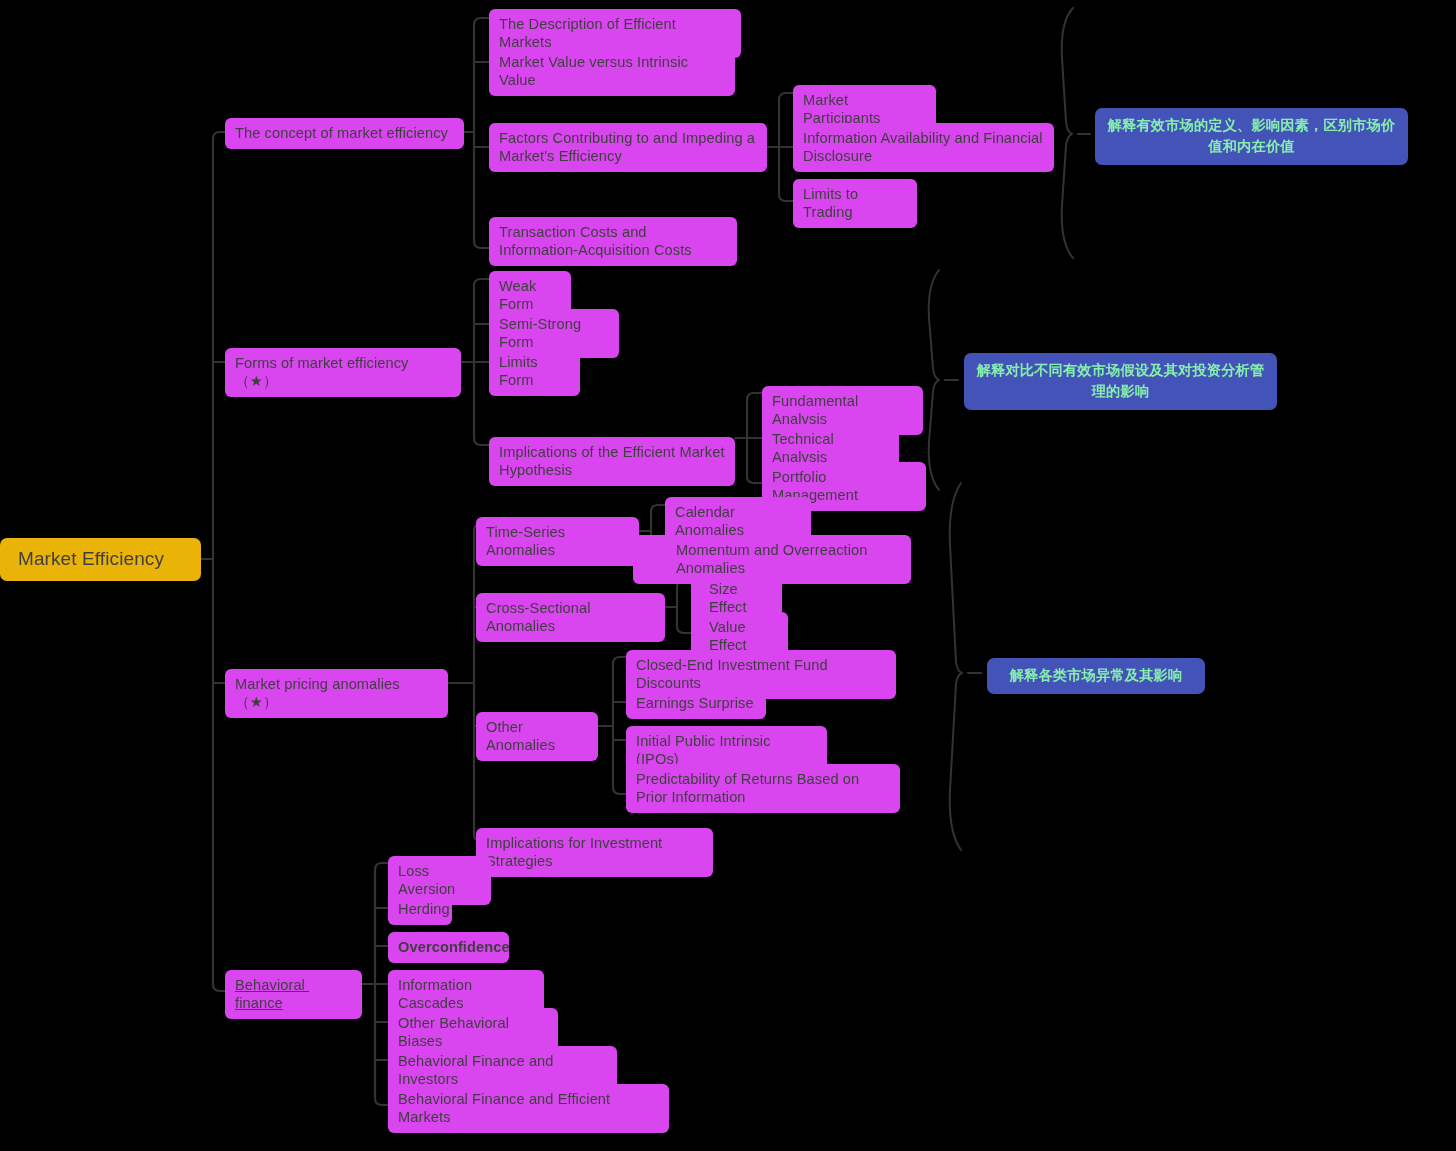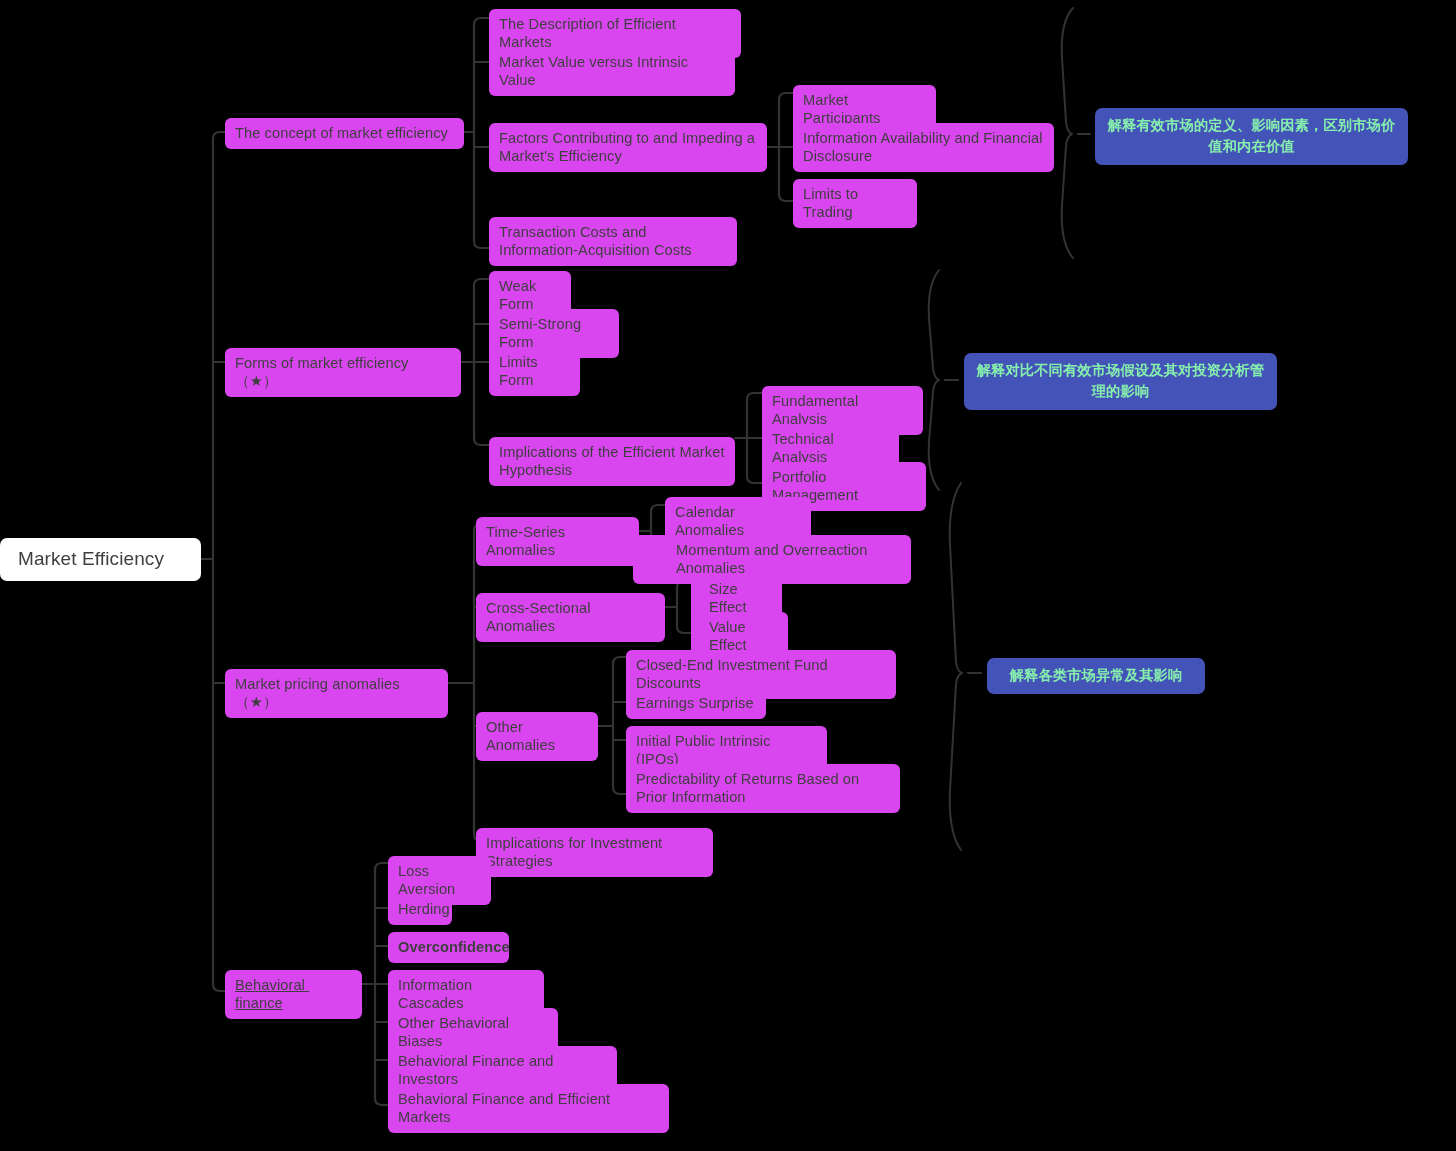--- a/index.html
+++ b/index.html
@@ -29,21 +29,21 @@
     background: #d946ef;
     color: #3f3f3f;
     border-radius: 6px;
     font-size: 14.6px;
     line-height: 18px;
     padding: 6px 10px 7px 10px;
     white-space: pre-wrap;
     letter-spacing: 0.1px;
   }
   .node.root {
-    background: #ffffff;
+    background: #eab308;
     font-size: 19px;
     line-height: 24px;
     padding: 9px 14px 10px 18px;
     border-radius: 7px;
   }
   .node.lvl2 {
     font-size: 14.6px;
   }
   .node.indent {
     padding-left: 18px;

